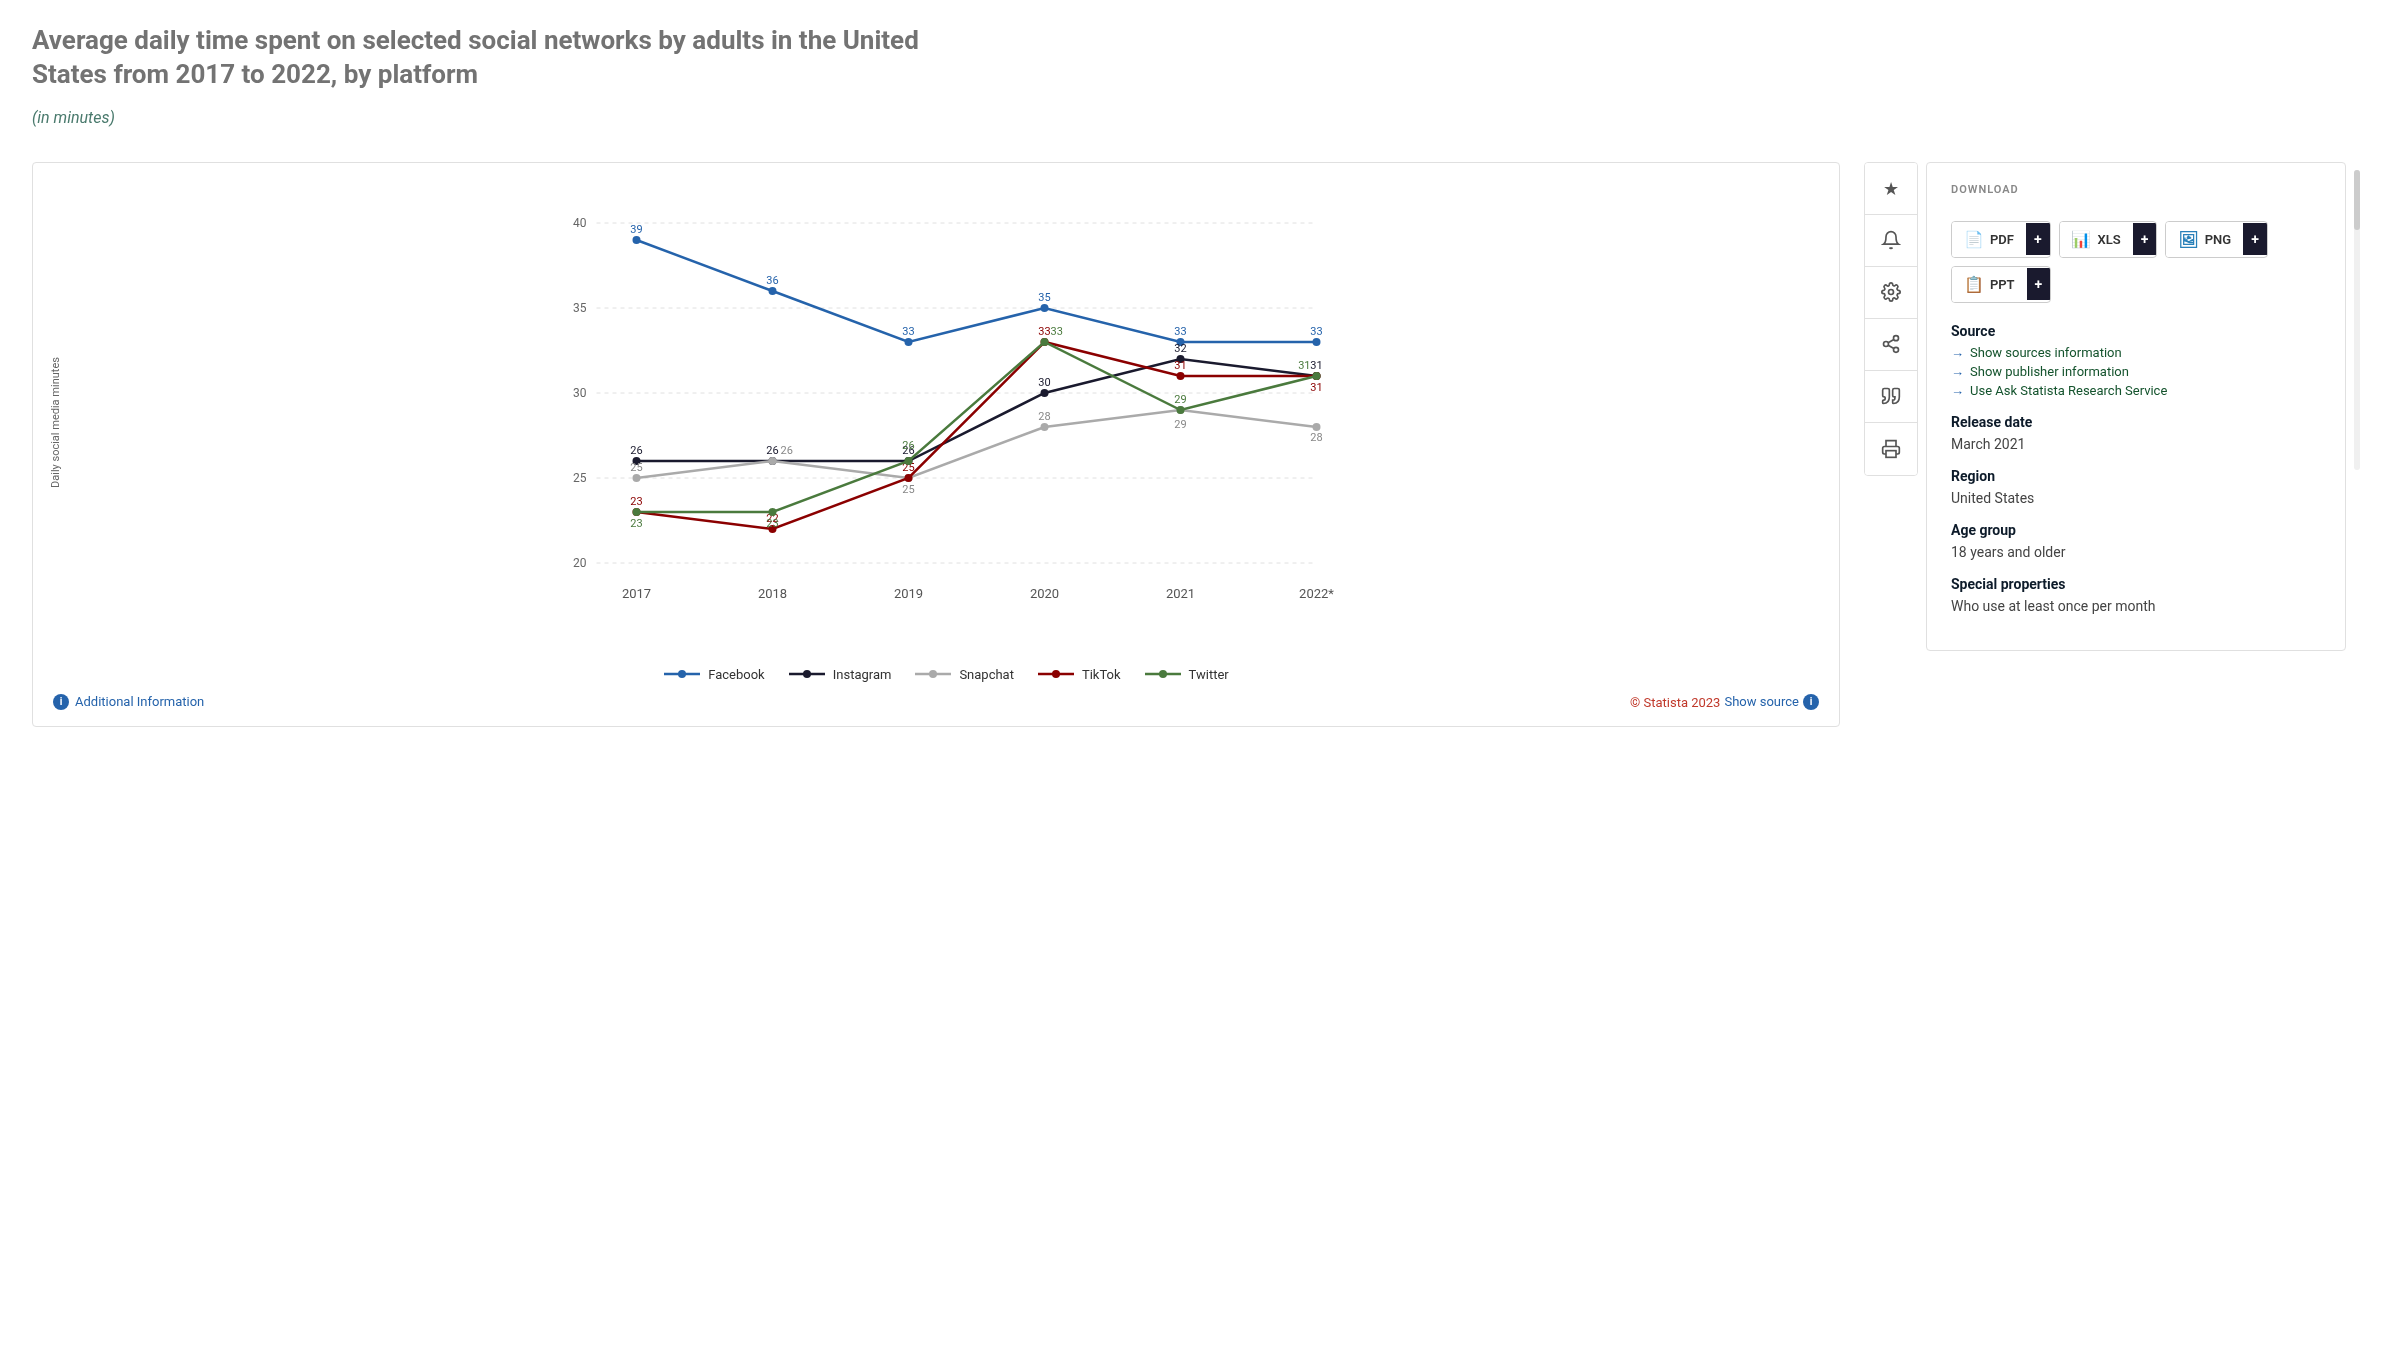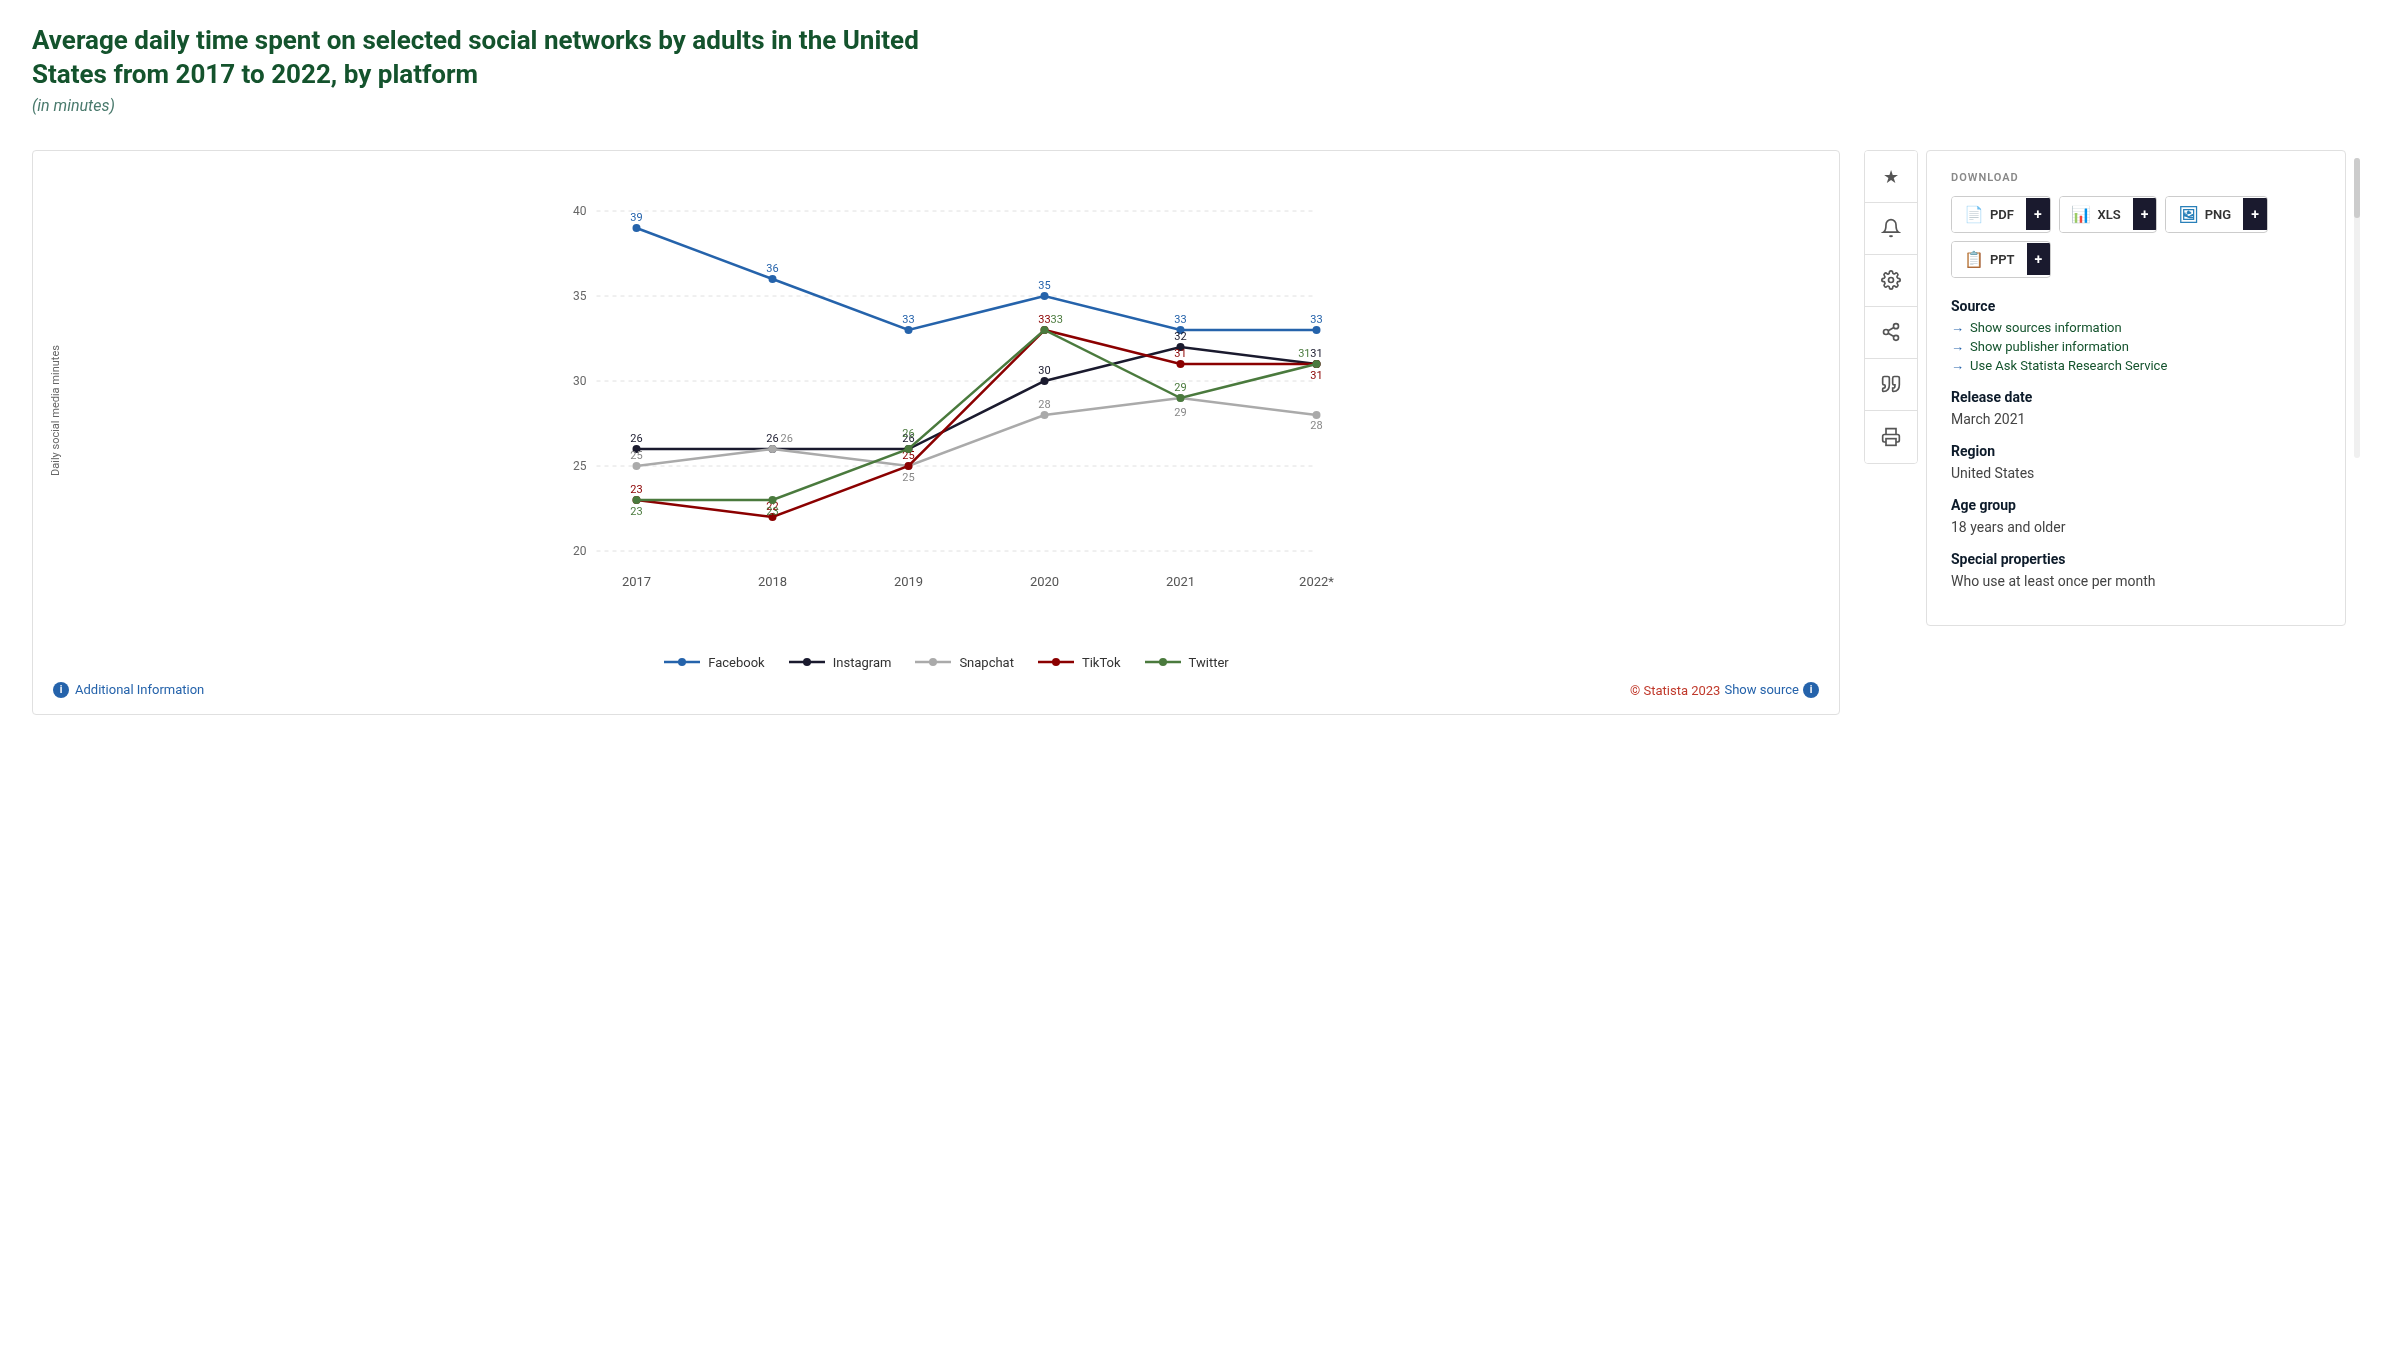--- a/index.html
+++ b/index.html
@@ -5,24 +5,24 @@
     * { box-sizing: border-box; margin: 0; padding: 0; }
     body {
       font-family: -apple-system, BlinkMacSystemFont, 'Segoe UI', Roboto, sans-serif;
       background: #fff;
       color: #1a1a2e;
       padding: 24px 32px;
     }
     .page-title {
       font-size: 26px;
       font-weight: 700;
-      color: #14532d;
+      color: #737373;
       line-height: 1.3;
       max-width: 900px;
-      margin-bottom: 4px;
+      margin-bottom: 16px;
     }
     .page-subtitle {
       font-size: 16px;
       color: #4a7a6d;
       font-style: italic;
       margin-bottom: 35px;
     }
     .main-layout {
       display: flex;
       gap: 24px;
@@ -144,21 +144,21 @@
     }
     .download-section {
       margin-bottom: 20px;
     }
     .download-label {
       font-size: 11px;
       font-weight: 600;
       color: #888;
       letter-spacing: 1px;
       text-transform: uppercase;
-      margin-bottom: 12px;
+      margin-bottom: 25px;
     }
     .download-buttons {
       display: flex;
       gap: 8px;
       flex-wrap: wrap;
     }
     .dl-btn {
       display: flex;
       align-items: center;
       gap: 0;

